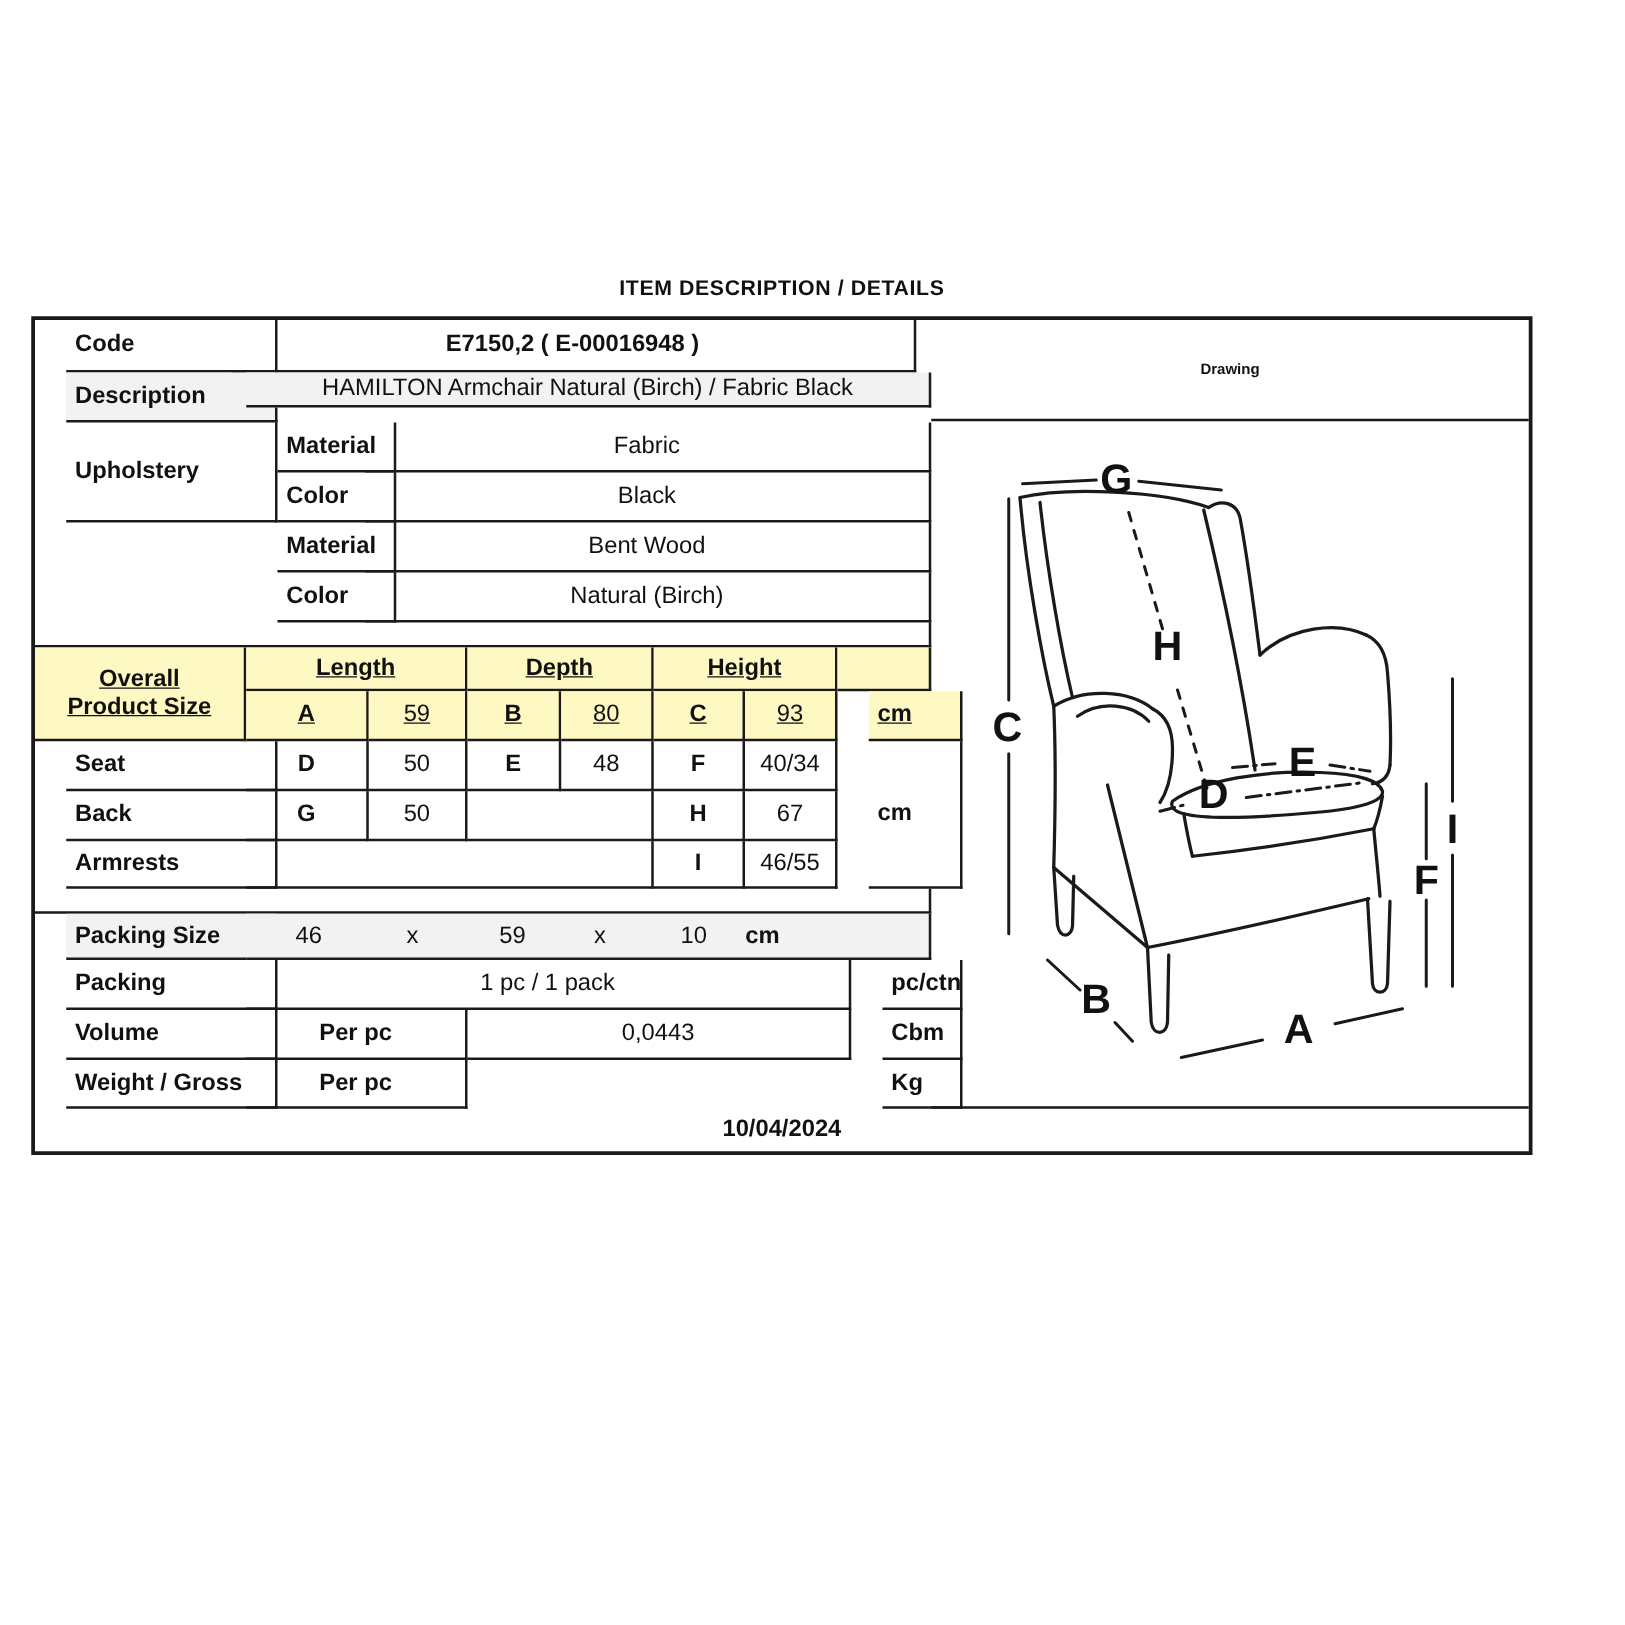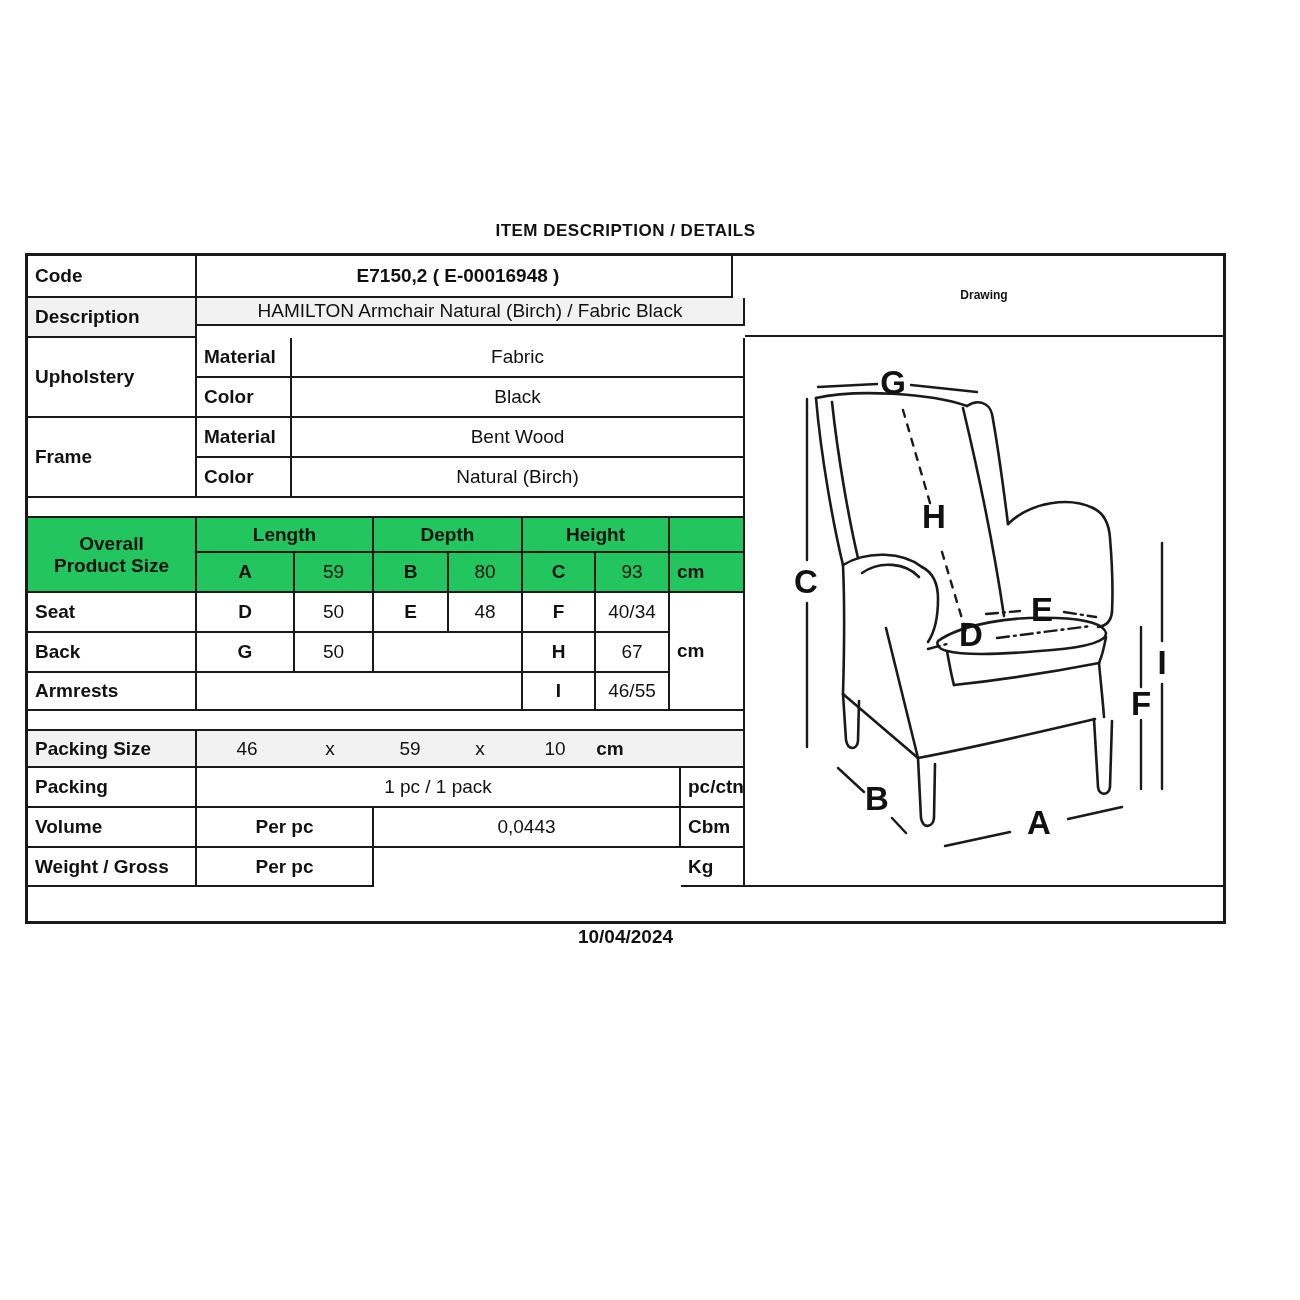--- a/index.html
+++ b/index.html
@@ -3,27 +3,27 @@
 <meta charset="utf-8">
 <style>
   html,body{margin:0;padding:0;background:#ffffff;}
   body{width:1300px;height:1300px;position:relative;font-family:"Liberation Sans",sans-serif;color:#111;}
   .title{position:absolute;left:28px;top:221px;width:1195px;text-align:center;
          font-size:17px;font-weight:bold;letter-spacing:.5px;}
   .tbl{position:absolute;left:25px;top:253px;width:1201px;height:671px;
        border:3px solid #1a1a1a;box-sizing:border-box;background:#fff;}
   .c{position:absolute;box-sizing:border-box;border-right:2px solid #1a1a1a;border-bottom:2px solid #1a1a1a;
      display:flex;align-items:center;font-size:19px;overflow:hidden;line-height:1.15;}
-  .lab{font-weight:bold;padding-left:7px;}
+  .lab{font-weight:bold;padding-left:7px;margin-left:25px;}
   .ctr{justify-content:center;text-align:center;}
   .b{font-weight:bold;}
   .gray{background:#F2F2F2;}
-  .yel{background:#22c55e;}
+  .yel{background:#fef9c3;text-decoration:underline;}
   .noR{border-right:none;}
-  .noB{border-bottom:none;margin-top:33px;}
+  .noB{border-bottom:none;}
   .pre{white-space:pre-line;}
   .pkv{position:relative;width:100%;height:100%;}
   .pkv span{position:absolute;top:50%;transform:translate(-50%,-50%);}
   svg text{font-family:"Liberation Sans",sans-serif;font-weight:bold;font-size:33px;fill:#111;}
 </style>
 </head>
 <body>
 
 <div class="title">ITEM DESCRIPTION / DETAILS</div>
 
@@ -34,21 +34,20 @@
 
   <div class="c lab gray" style="left:0;top:42px;width:169px;height:40px">Description</div>
   <div class="c ctr gray" style="left:169px;top:42px;width:548px;height:28px">HAMILTON Armchair Natural (Birch) / Fabric Black</div>
 
   <div class="c lab" style="left:0;top:82px;width:169px;height:80px">Upholstery</div>
   <div class="c lab" style="left:169px;top:82px;width:95px;height:40px">Material</div>
   <div class="c ctr" style="left:264px;top:82px;width:453px;height:40px">Fabric</div>
   <div class="c lab" style="left:169px;top:122px;width:95px;height:40px">Color</div>
   <div class="c ctr" style="left:264px;top:122px;width:453px;height:40px">Black</div>
 
-  <div class="c lab" style="left:0;top:162px;width:169px;height:80px">Frame</div>
   <div class="c lab" style="left:169px;top:162px;width:95px;height:40px">Material</div>
   <div class="c ctr" style="left:264px;top:162px;width:453px;height:40px">Bent Wood</div>
   <div class="c lab" style="left:169px;top:202px;width:95px;height:40px">Color</div>
   <div class="c ctr" style="left:264px;top:202px;width:453px;height:40px">Natural (Birch)</div>
 
   <div class="c" style="left:0;top:242px;width:717px;height:20px"></div>
 
   <div class="c ctr b yel pre" style="left:0;top:262px;width:169px;height:75px">Overall
 Product Size</div>
   <div class="c ctr b yel" style="left:169px;top:262px;width:177px;height:35px">Length</div>

